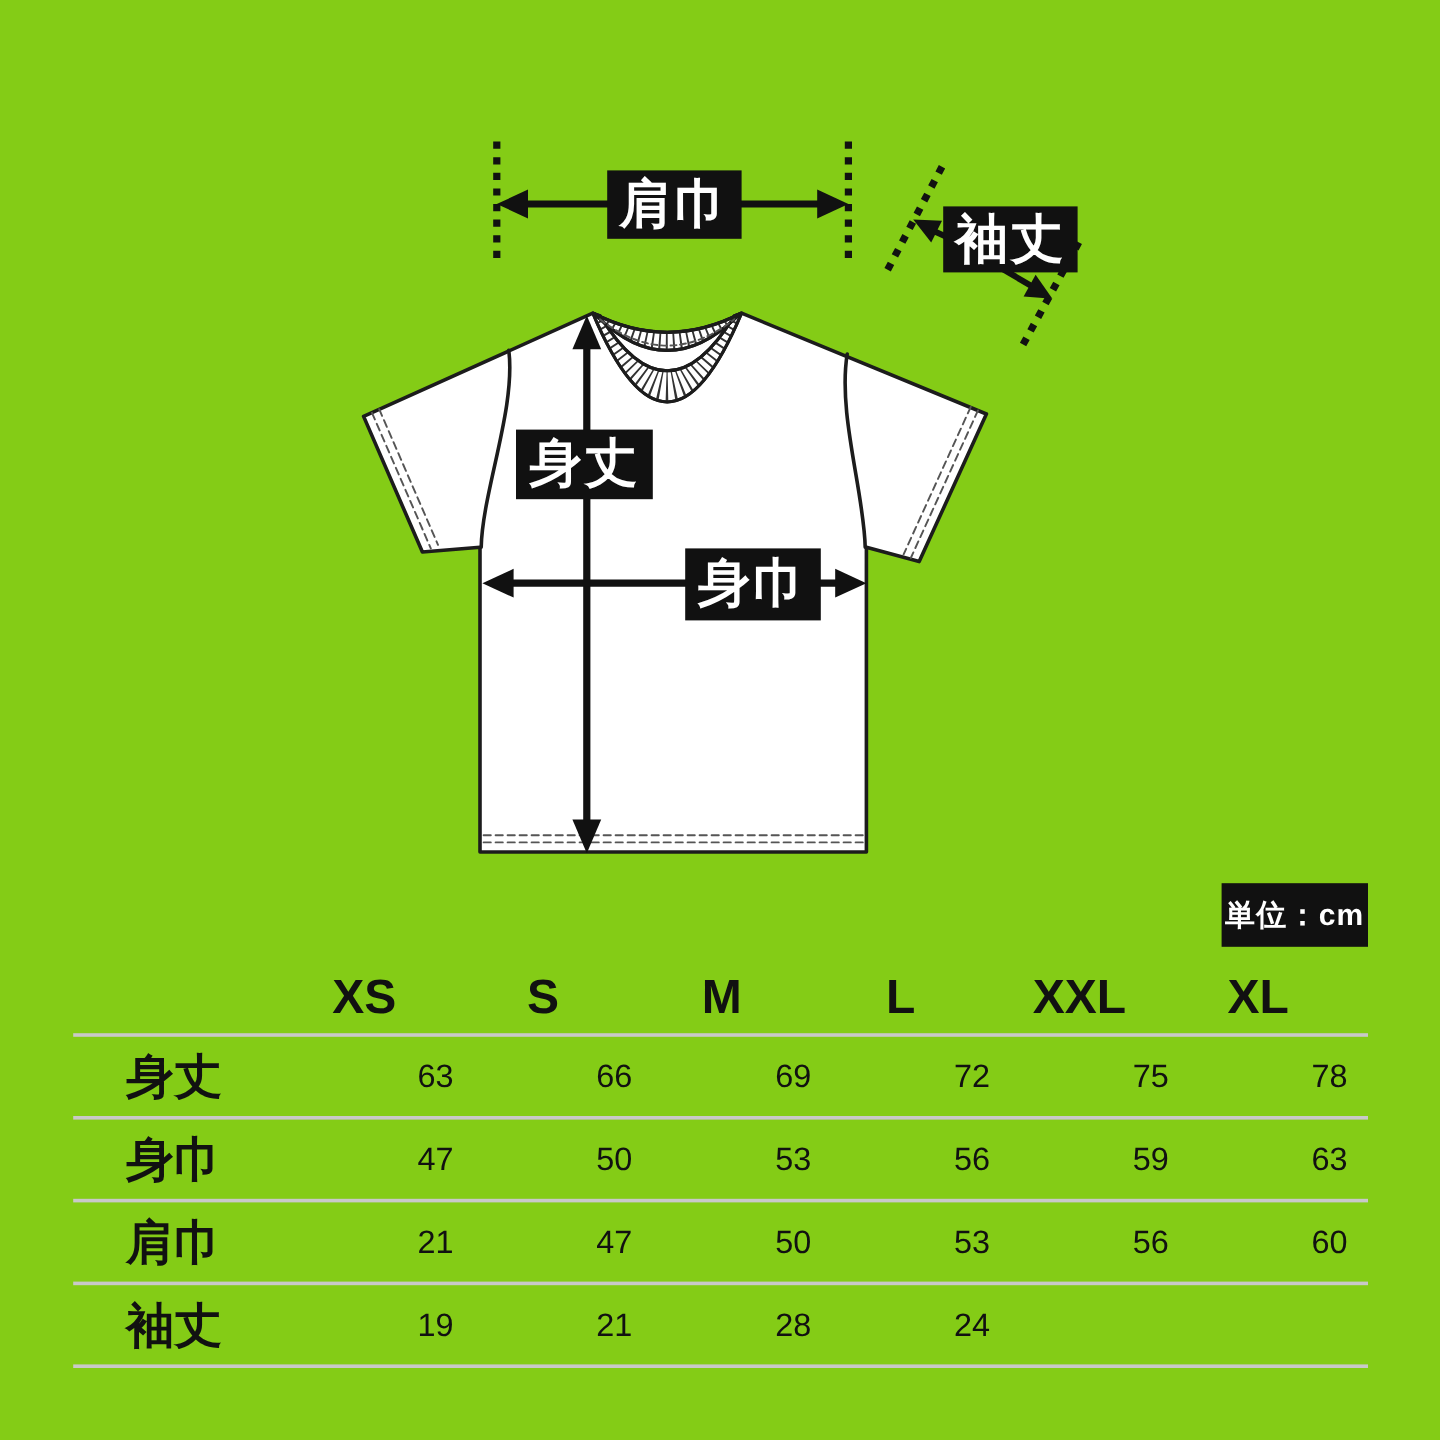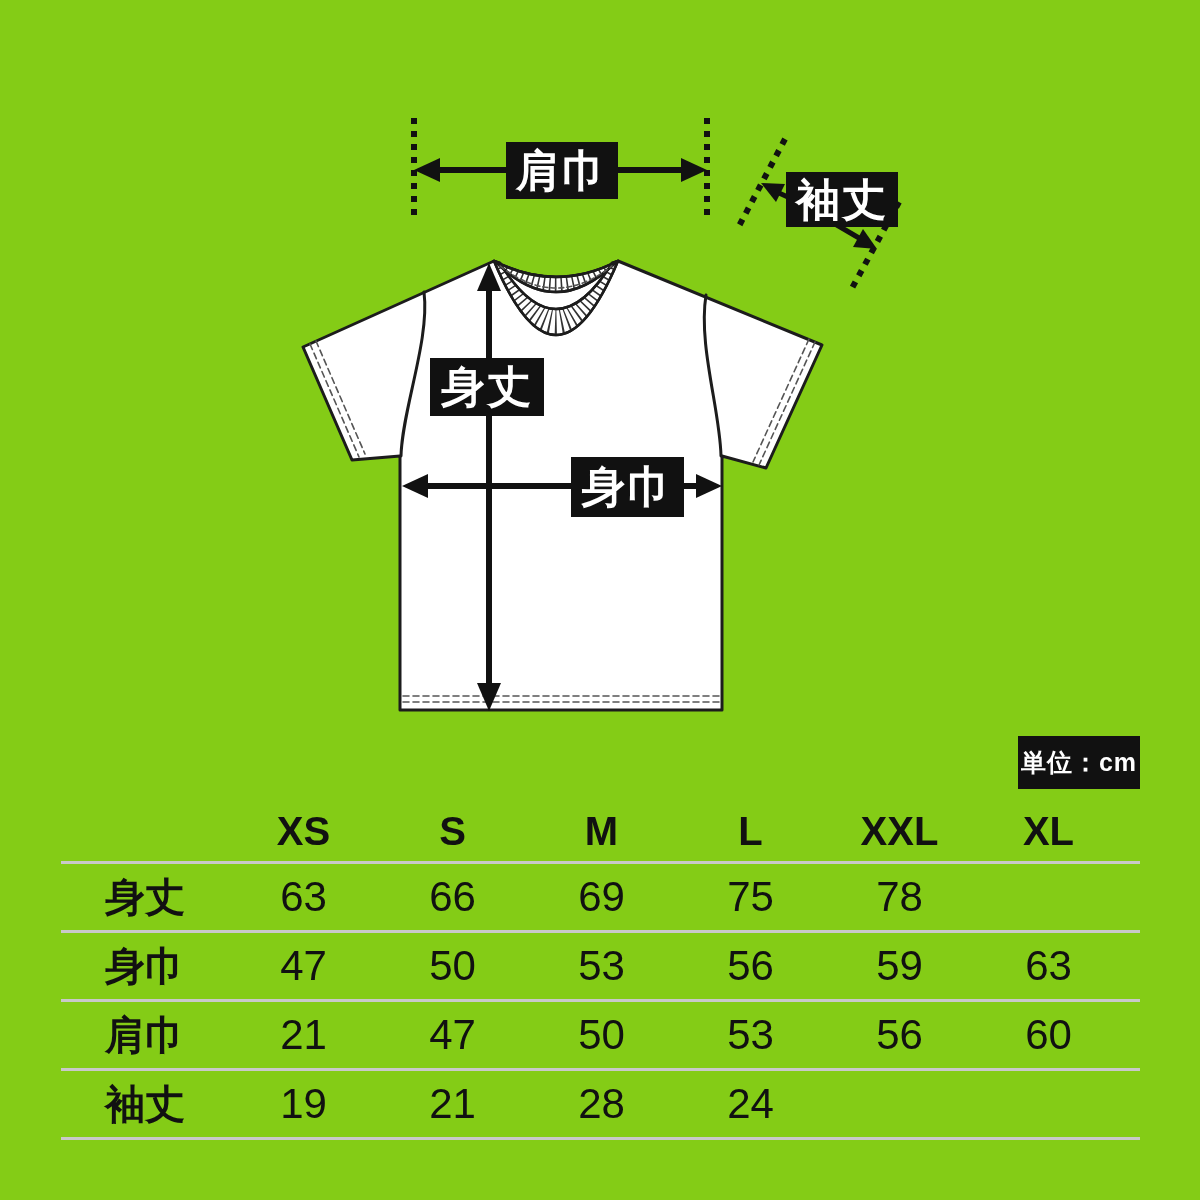--- a/index.html
+++ b/index.html
@@ -23,21 +23,21 @@
     display:flex;align-items:center;justify-content:center;letter-spacing:1px;
   }
   .size-table{position:absolute;left:61px;top:802px;width:1079px;}
   .trow{display:grid;grid-template-columns:168px repeat(6,149px);align-items:center;}
   .trow.header{height:59px;}
   .trow.data{height:66px;border-top:3px solid #c9c9c9;}
   .trow.data.last{border-bottom:3px solid #c9c9c9;}
   .cell{text-align:center;}
   .colhead{font-weight:700;font-size:40px;}
   .rlabel{font-weight:700;font-size:40px;}
-  .val{font-size:42px;font-weight:400;}
+  .val{font-size:27px;font-weight:400;text-align:right;}
 </style>
 </head>
 <body>
 
 <div class="stage">
 
   <svg class="drawing" width="1200" height="1200" viewBox="0 0 1200 1200">
     <defs>
       <clipPath id="clipCrescent">
           <path d="M494,261 Q556,409 618,261 L612,263 Q556,355 500,263 Z"></path>
@@ -121,20 +121,21 @@
       <div class="cell colhead">L</div>
       <div class="cell colhead">XXL</div>
       <div class="cell colhead">XL</div>
     </div>
 
     <div class="trow data">
       <div class="cell rlabel">身丈</div>
       <div class="cell val">63</div>
       <div class="cell val">66</div>
       <div class="cell val">69</div>
+      <div class="cell val">72</div>
       <div class="cell val">75</div>
       <div class="cell val">78</div>
     </div>
 
     <div class="trow data">
       <div class="cell rlabel">身巾</div>
       <div class="cell val">47</div>
       <div class="cell val">50</div>
       <div class="cell val">53</div>
       <div class="cell val">56</div>

